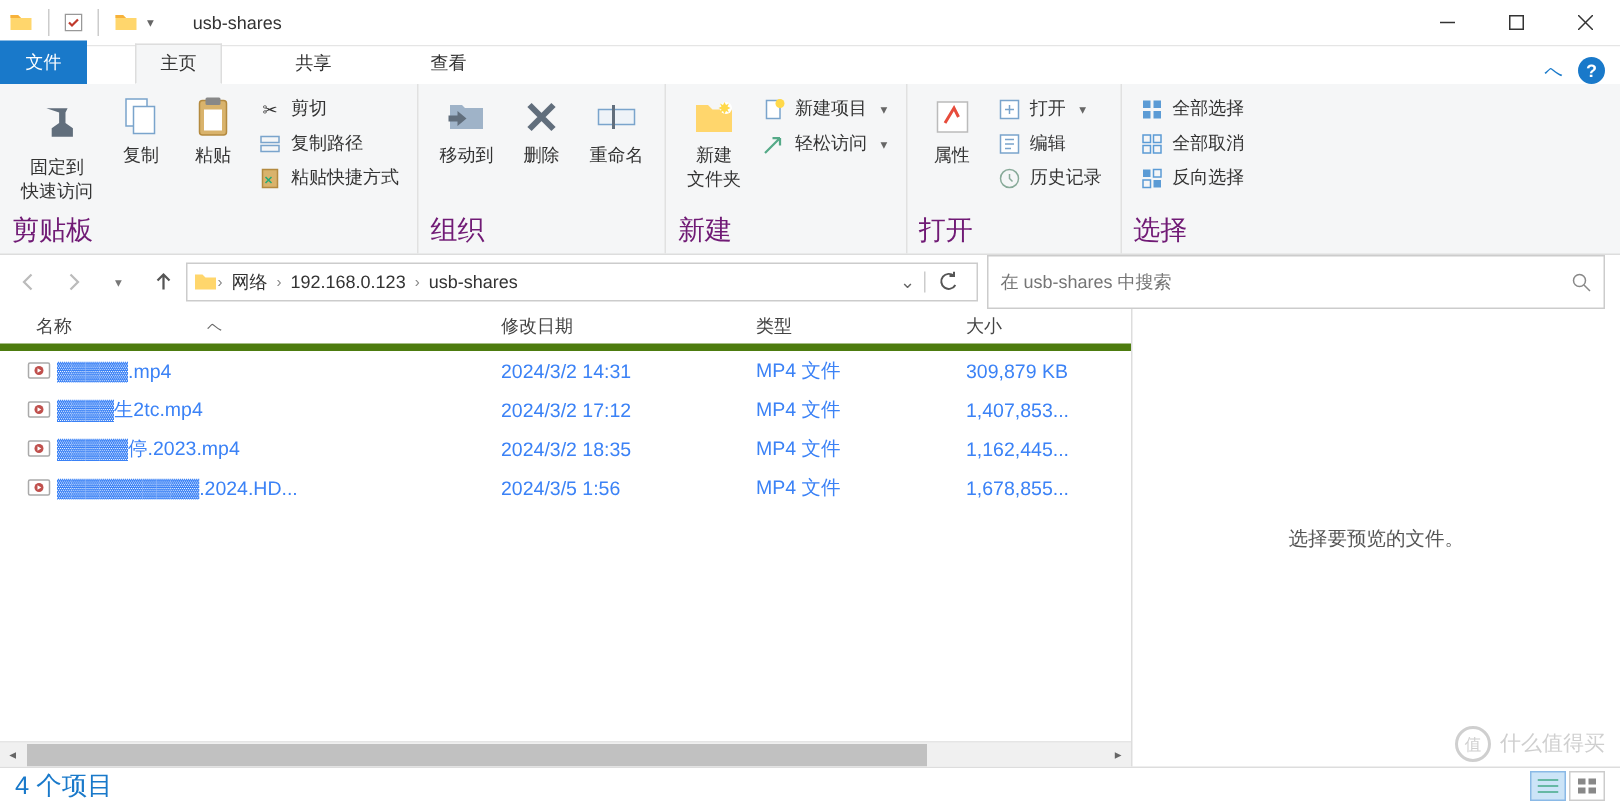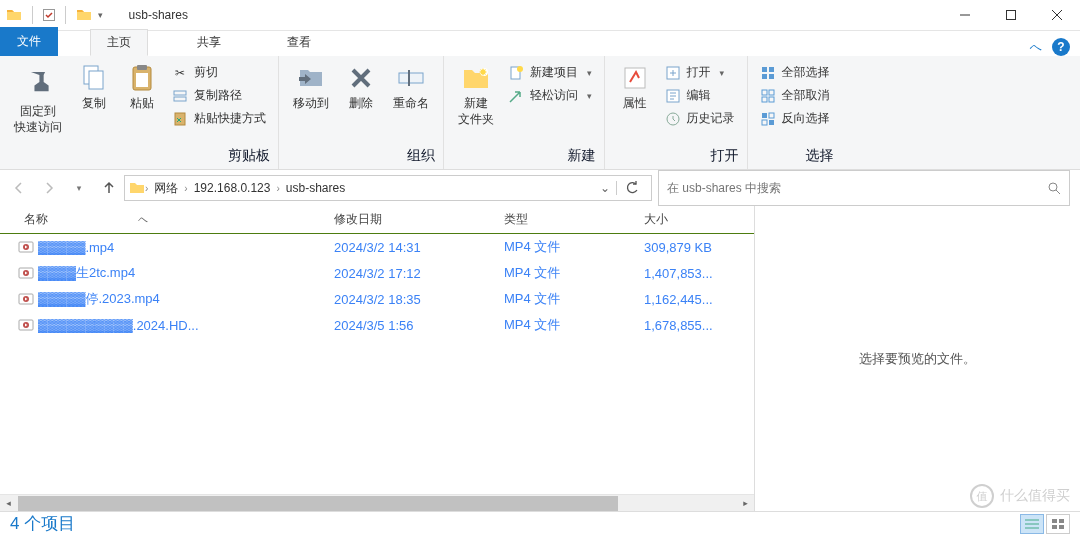--- a/index.html
+++ b/index.html
@@ -19,21 +19,21 @@
 .tabs .tab { padding: 4px 16px; font-size: 12px; border: 1px solid transparent; cursor: default; }
 .tabs .tab.file { background: #1979ca; color: #fff; padding: 5px 16px; }
 .tabs .tab.active { background: #f5f6f7; border: 1px solid #ddd; border-bottom-color: #f5f6f7; }
 .tabs .right { margin-left: auto; display: flex; align-items: center; padding-right: 10px; gap: 10px; }
 .help-icon { width: 18px; height: 18px; border-radius: 50%; background: #1979ca; color: #fff; display: flex; align-items: center; justify-content: center; font-size: 12px; font-weight: bold; }
 
 
 .ribbon { height: 114px; background: #f5f6f7; border-bottom: 1px solid #ddd; display: flex; }
 .group { border-right: 1px solid #e1e1e1; padding: 4px 8px 2px; display: flex; flex-direction: column; }
 .group .body { flex: 1; display: flex; align-items: flex-start; gap: 4px; }
-.group .label { text-align: right; font-size: 14px; color: #0f172a; padding: 2px 0; }
+.group .label { text-align: left; font-size: 18px; color: #701a75; padding: 2px 0; }
 .bigbtn { display: flex; flex-direction: column; align-items: center; justify-content: flex-start; padding: 2px 6px; min-width: 44px; text-align: center; line-height: 1.3; font-size: 12px; gap: 2px; }
 .bigbtn .ico { width: 32px; height: 32px; display: flex; align-items: center; justify-content: center; }
 .bigbtn.homepin .ico { height: 40px; }
 .smallcol { display: flex; flex-direction: column; gap: 2px; padding-top: 2px; }
 .smallbtn { display: flex; align-items: center; gap: 6px; padding: 2px 4px; font-size: 12px; white-space: nowrap; }
 .smallbtn .ico { width: 16px; height: 16px; display: flex; align-items: center; justify-content: center; }
 
 
 .navbar { height: 36px; display: flex; align-items: center; padding: 0 10px; gap: 6px; }
 .navbtns { display: flex; align-items: center; gap: 12px; color: #777; }
@@ -44,21 +44,21 @@
 .crumb .chev { color: #888; font-size: 10px; }
 .crumb .spacer { flex: 1; }
 .crumb .dropdown { padding: 0 6px; color: #666; }
 .crumb .refresh { border-left: 1px solid #ccc; padding: 0 8px; }
 .search { flex: 1; height: 36px; border: 1px solid #ccc; display: flex; align-items: center; padding: 0 8px; color: #888; gap: 6px; }
 .search input { border: none; outline: none; flex: 1; font-size: 12px; background: transparent; }
 
 
 .content { display: flex; height: 305px; position: relative; }
 .filelist { width: 755px; border-right: 1px solid #ddd; display: flex; flex-direction: column; overflow: hidden; }
-.cols { display: flex; border-bottom: 1px solid #4d7c0f; height: 28px; align-items: center; color: #444; font-size: 12px; padding-left: 18px; }
+.cols { display: flex; border-bottom: 5px solid #4d7c0f; height: 28px; align-items: center; color: #444; font-size: 12px; padding-left: 18px; }
 .cols div { padding: 0 6px; }
 .c-name { width: 310px; display: flex; align-items: center; gap: 90px; }
 .c-date { width: 170px; }
 .c-type { width: 140px; }
 .c-size { width: 110px; }
 .sort-ind { font-size: 10px; color: #666; }
 .rows { flex: 1; overflow: auto; }
 .row { display: flex; align-items: center; height: 26px; padding-left: 18px; font-size: 13px; color: #3b82f6; }
 .row .icon { width: 20px; display: flex; align-items: center; }
 .row .name { width: 290px; overflow: hidden; text-overflow: ellipsis; white-space: nowrap; }

